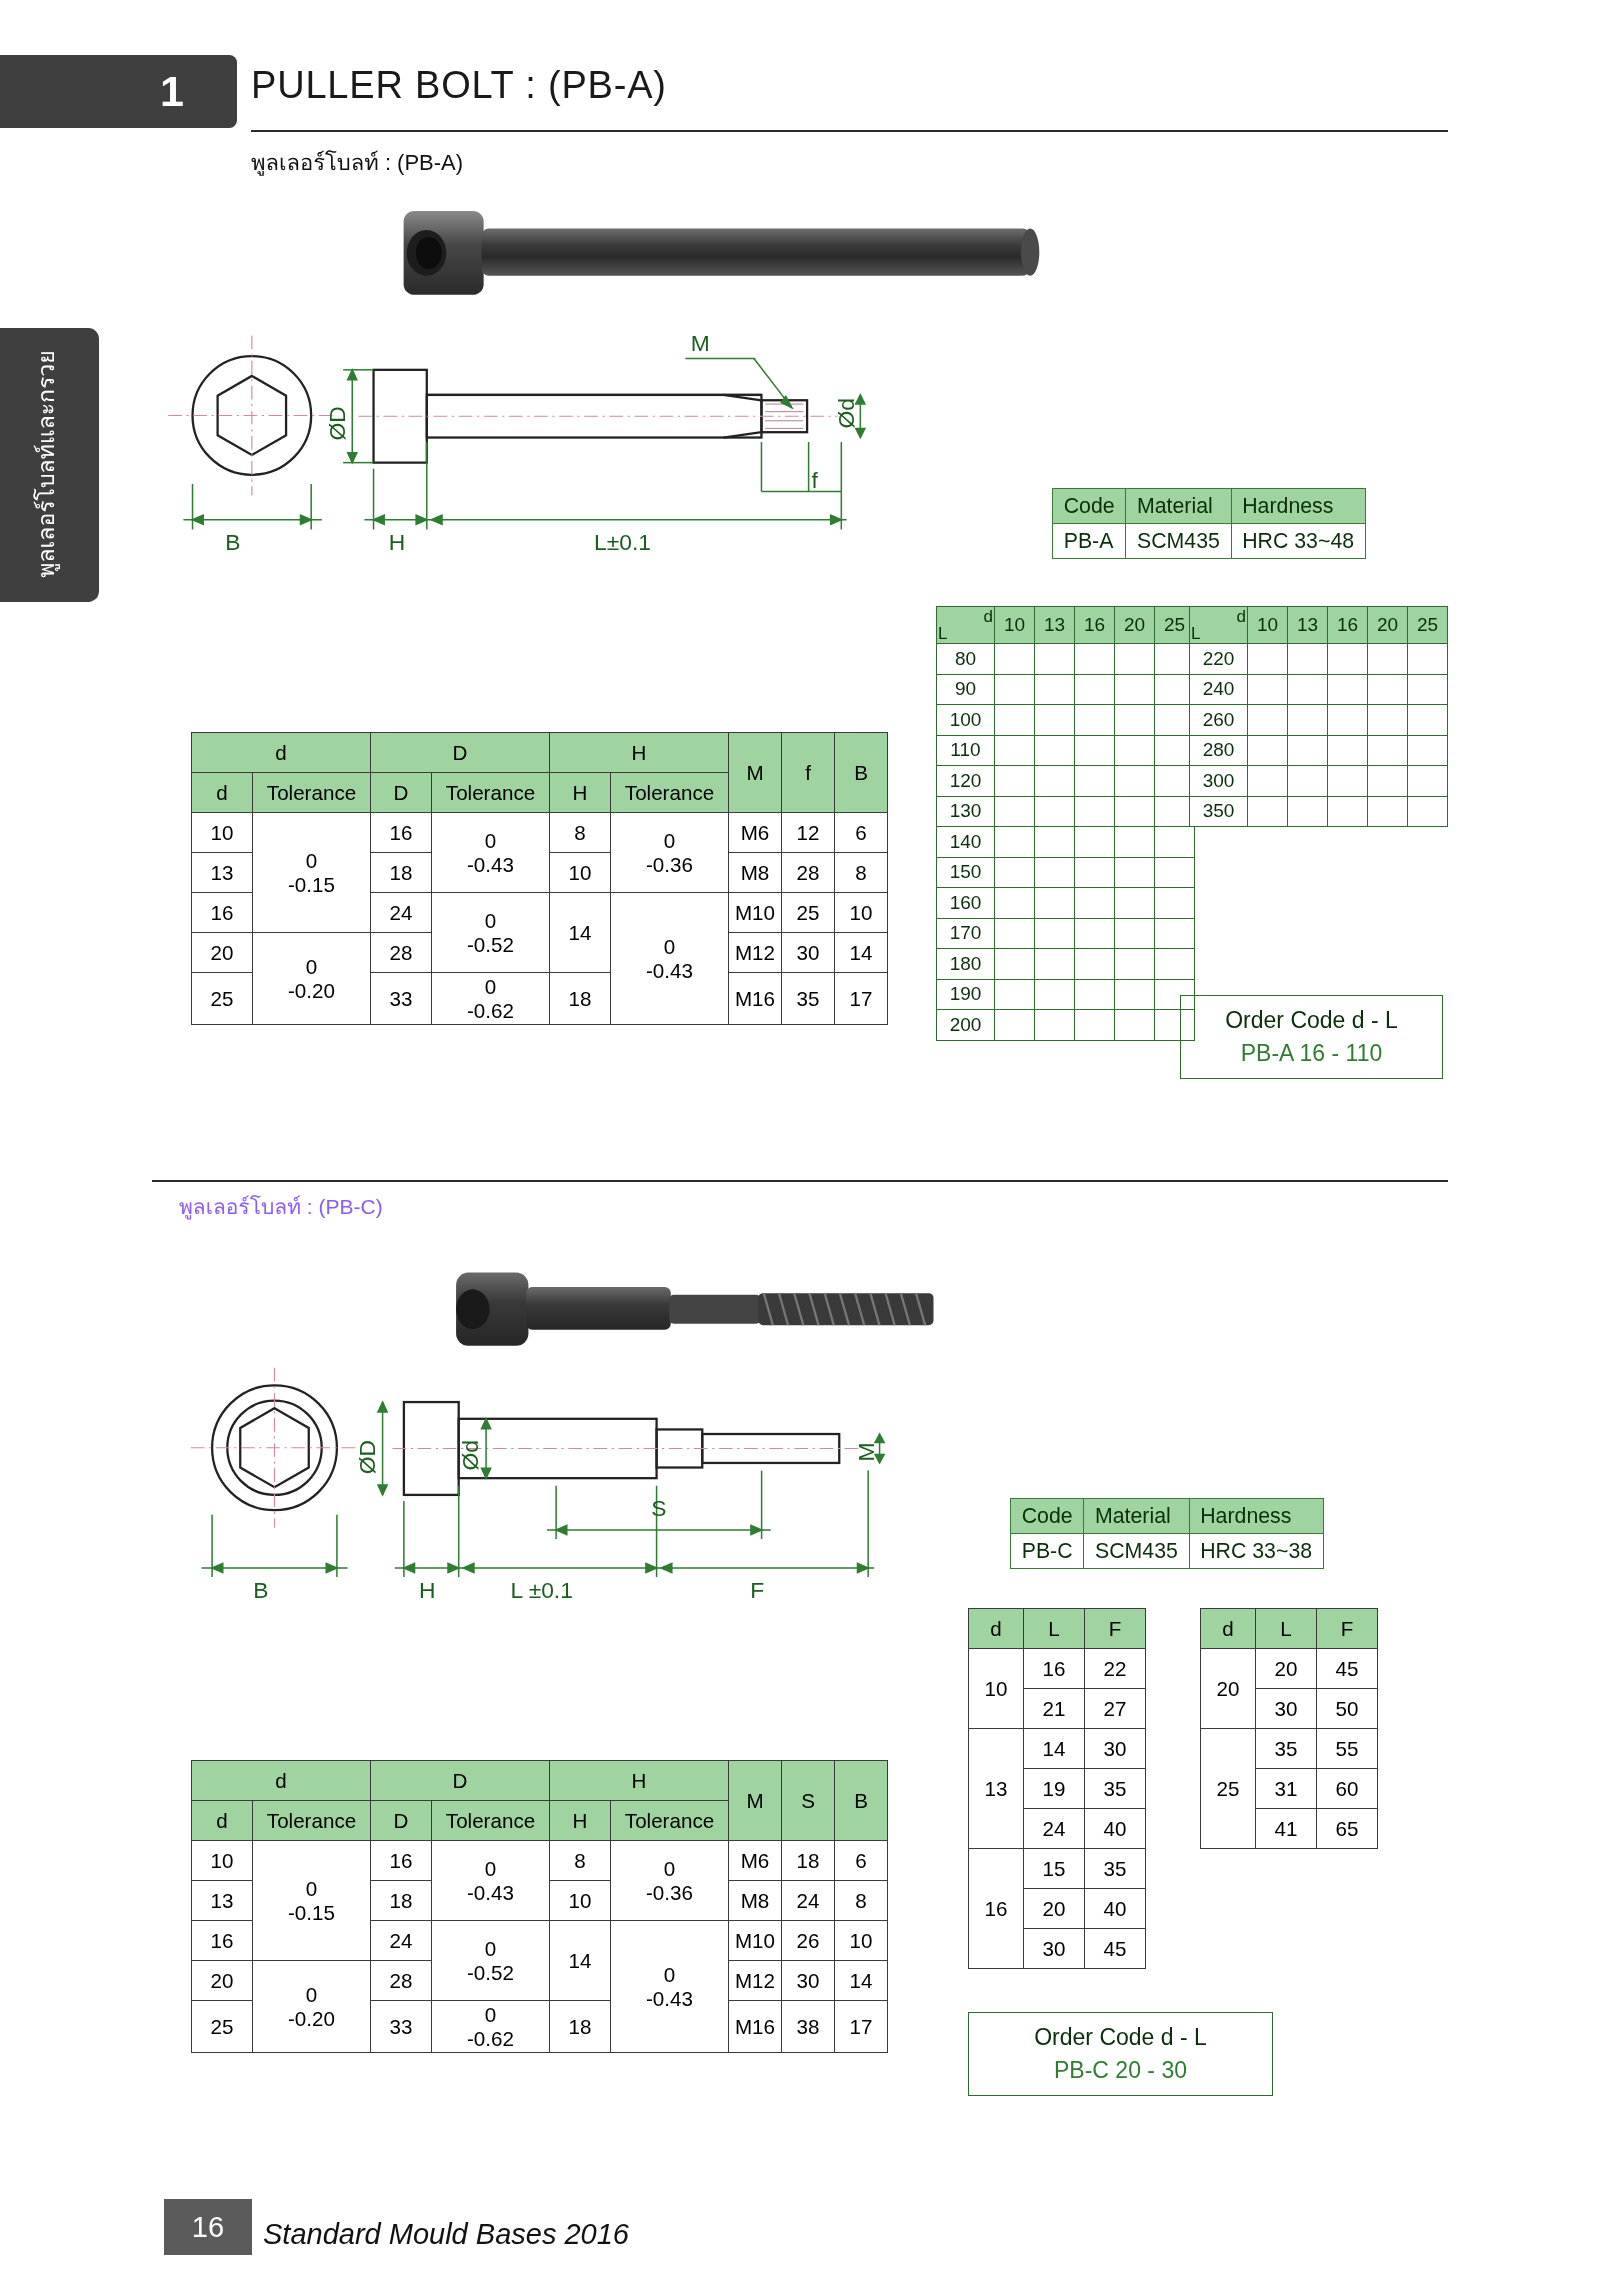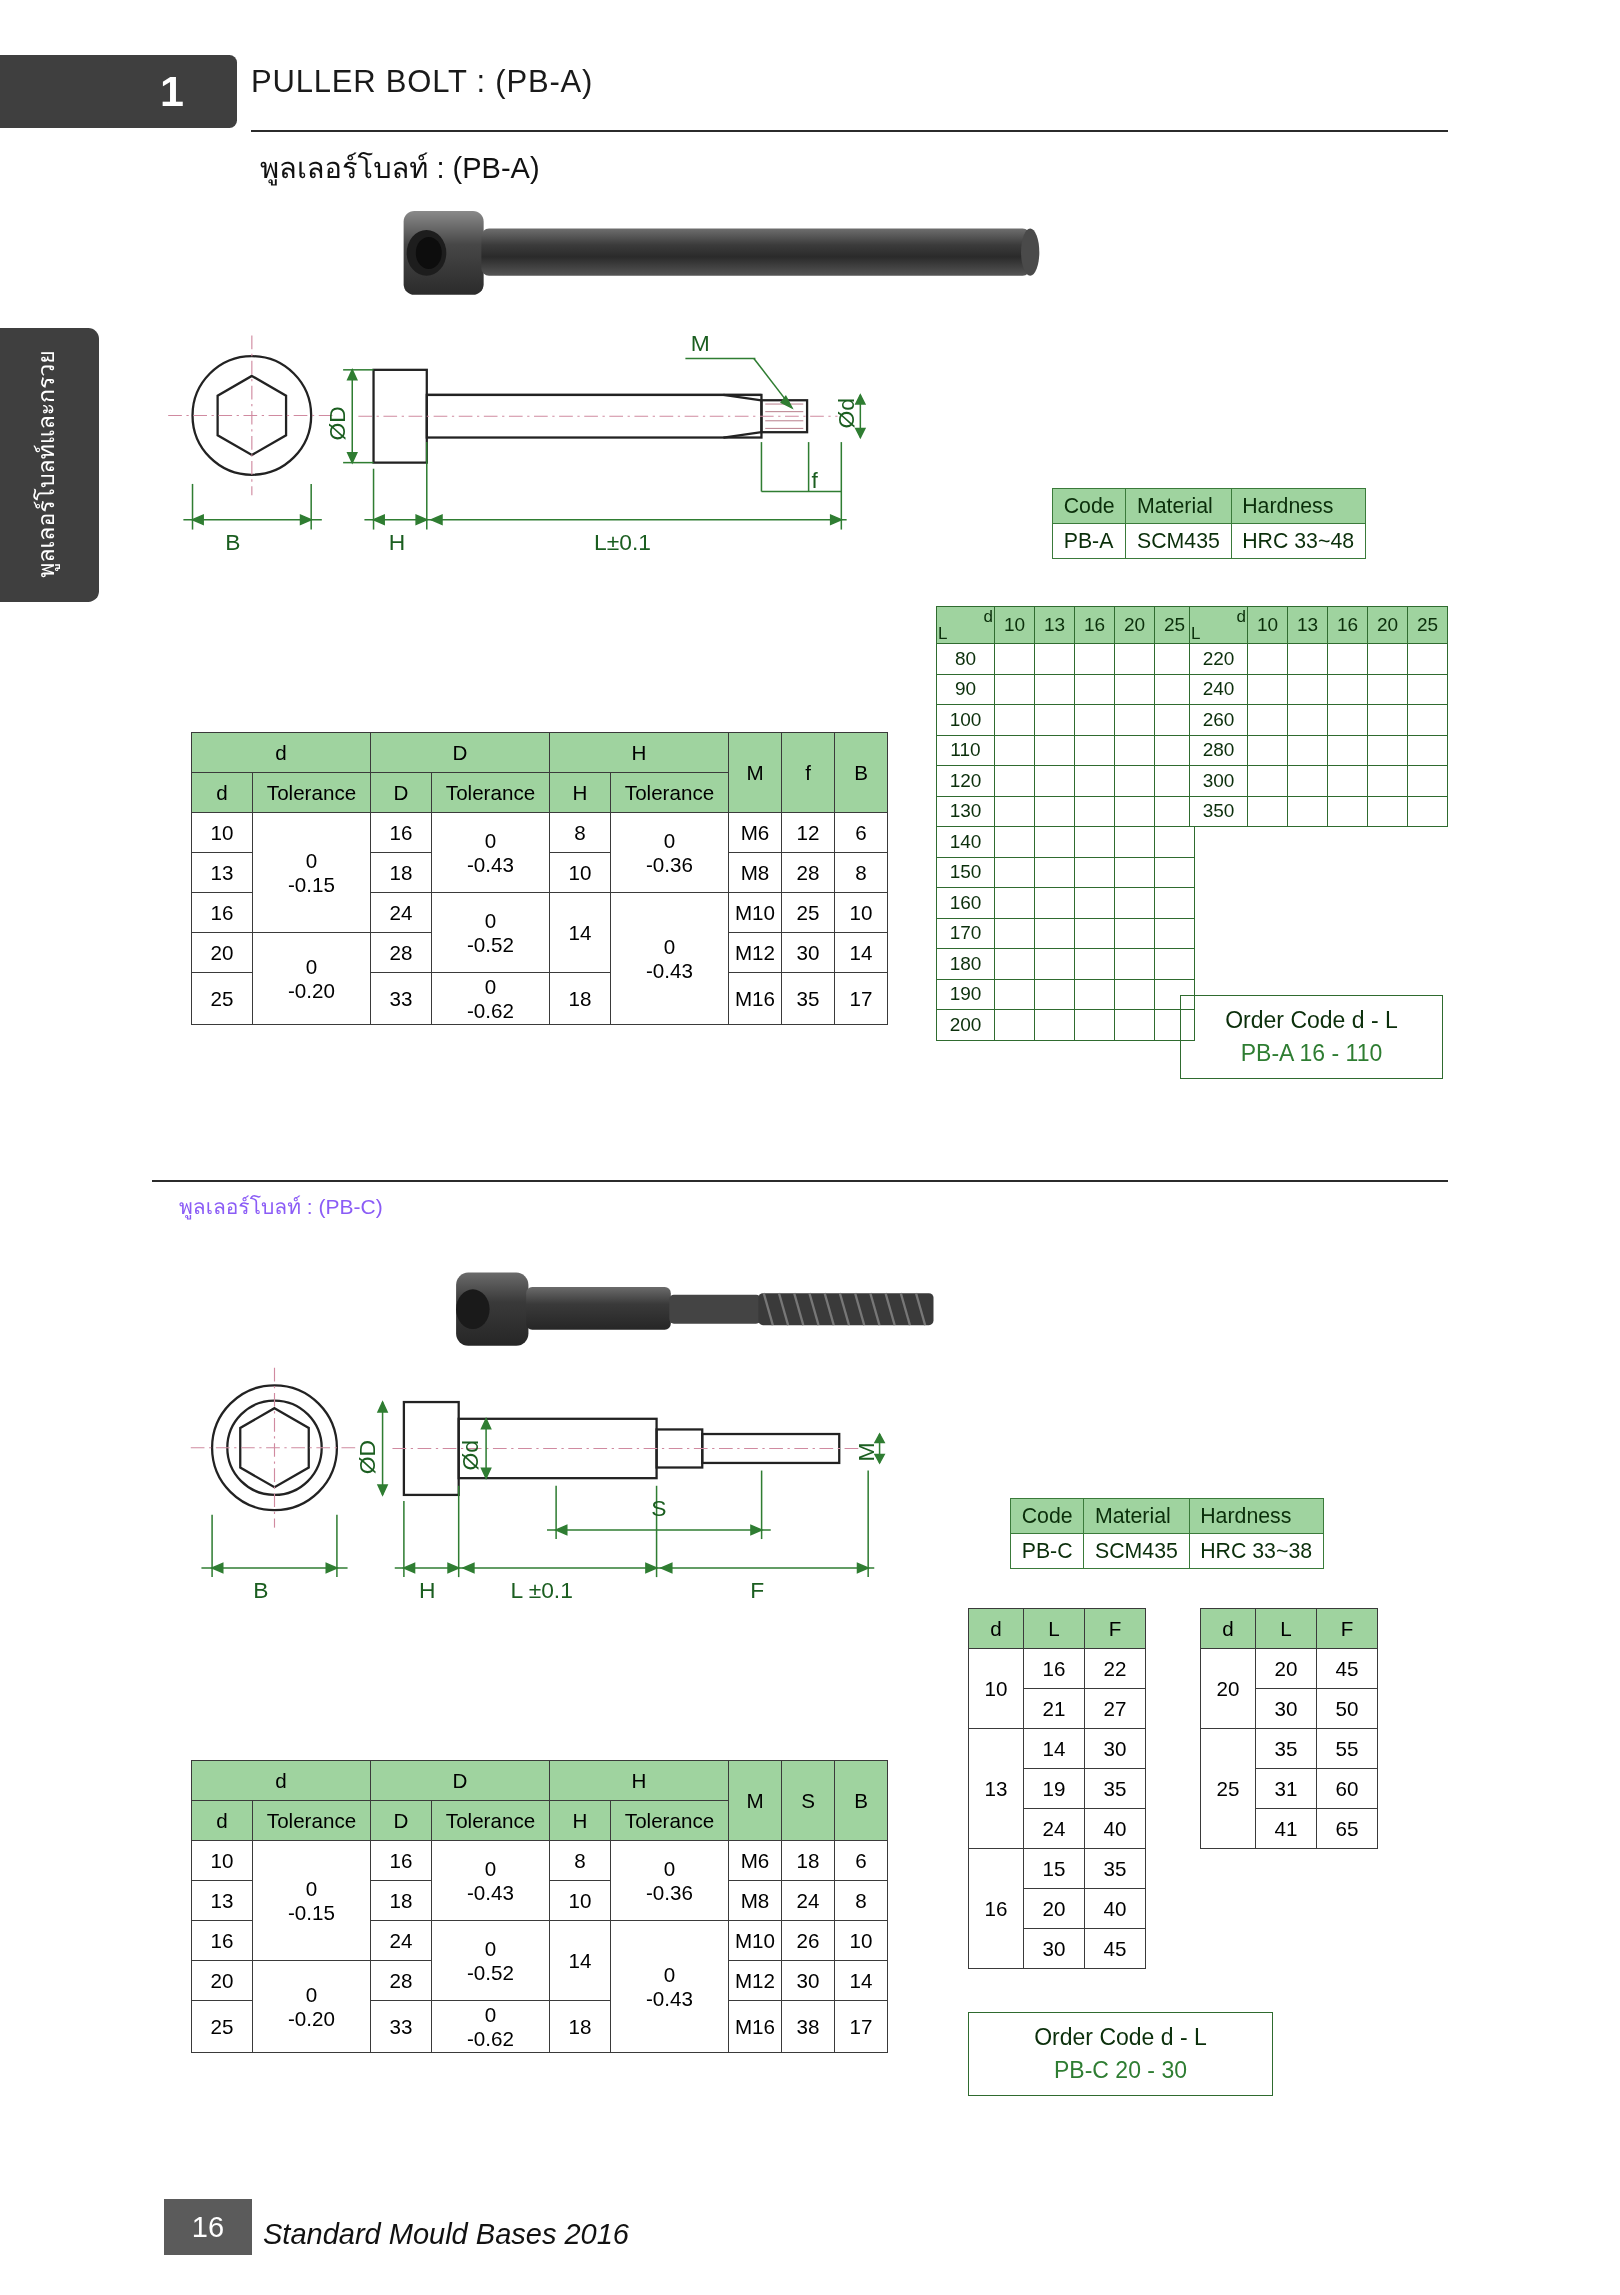--- a/index.html
+++ b/index.html
@@ -20,27 +20,27 @@
     background:#3f3f3f; border-radius:7.6px 7.6px 7.6px 7.6px;
     color:#fff; font-size:43px; font-weight:bold;
     display:flex; align-items:center; justify-content:center;
   }
   .sec-badge-ext {
     position:absolute; left:0px; top:55px; width:152px; height:73px;
     background:#3f3f3f;
   }
   .title-a {
     position:absolute; left:251px; top:64px;
-    font-size:31px; letter-spacing:0.8px; color:#1a1a1a;
+    font-size:38px; letter-spacing:0.8px; color:#1a1a1a;
   }
   .rule-a {
     position:absolute; left:251px; top:130px; width:1197px; height:2.3px; background:#2b2b2b;
   }
   .subtitle-a {
-    position:absolute; left:260px; top:145px; font-size:29px; color:#111;
+    position:absolute; left:251px; top:145px; font-size:22px; color:#111;
   }
 
   
   .side-tab {
     position:absolute; left:-7.6px; top:328px; width:107px; height:274px;
     background:#3f3f3f; border-radius:0 10.7px 10.7px 0;
   }
   .side-tab span {
     display:block; color:#fff; font-size:23px;
     transform: rotate(-90deg);

